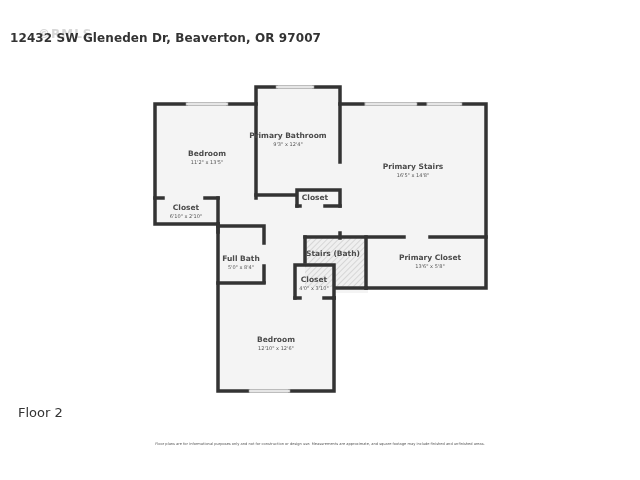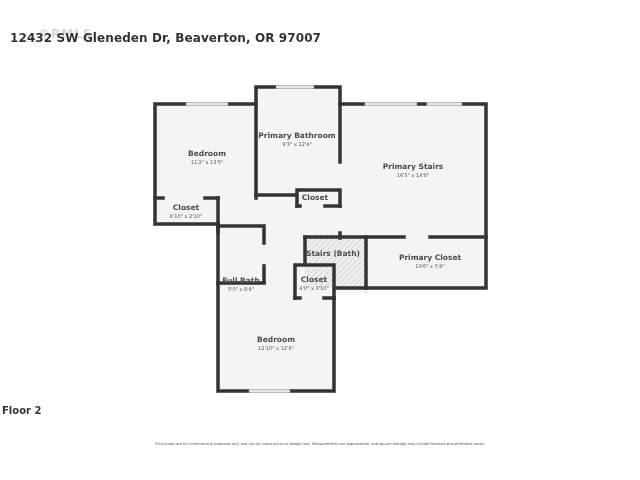--- a/index.html
+++ b/index.html
@@ -9,21 +9,21 @@
     }
     .address {
       position: absolute; left: 10px; top: 31px; font-size: 12px; font-weight: bold; color: #333;
       letter-spacing: 0.1px;
     }
     .watermark {
       position: absolute; left: 2px; top: 27px; font-size: 12px; color: rgba(140,140,140,0.35);
       font-weight: bold; letter-spacing: 1px; margin-left: 36px;
     }
     .floor-label {
-      position: absolute; left: 2px; top: 405px; font-size: 10px; font-weight: bold; color: #333;
+      position: absolute; left: 18px; top: 405px; font-size: 13px; font-weight: normal; color: #333;
     }
     .disclaimer {
       position: absolute; left: 0; width: 640px; top: 442px; text-align: center; font-size: 3.6px; color: #555;
     }
     svg.plan { position: absolute; left: 0; top: 0; }
     .room-label {
       position: absolute; text-align: center; transform: translate(-50%, -50%); white-space: nowrap;
     }
     .room-name { font-size: 7.5px; font-weight: bold; color: #4a4a4a; display: block; }
     .room-dim { font-size: 5px; color: #555; display: block; margin-top: 1px; }
@@ -101,39 +101,39 @@
 </svg>
 
 <div class="room-label" style="left:207px; top:157px;">
   <span class="room-name">Bedroom</span>
   <span class="room-dim">11'2" x 13'5"</span>
 </div>
 <div class="room-label" style="left:186px; top:211px;">
   <span class="room-name">Closet</span>
   <span class="room-dim">6'10" x 2'10"</span>
 </div>
-<div class="room-label" style="left:297px; top:139px;">
+<div class="room-label" style="left:288px; top:139px;">
   <span class="room-name">Primary Bathroom</span>
   <span class="room-dim">9'3" x 12'4"</span>
 </div>
 <div class="room-label" style="left:315px; top:197px;">
   <span class="room-name">Closet</span>
 </div>
 <div class="room-label" style="left:413px; top:170px;">
   <span class="room-name">Primary Stairs</span>
   <span class="room-dim">16'5" x 14'8"</span>
 </div>
 <div class="room-label" style="left:333px; top:253px;">
   <span class="room-name">Stairs (Bath)</span>
 </div>
 <div class="room-label" style="left:430px; top:261px;">
   <span class="room-name">Primary Closet</span>
   <span class="room-dim">13'6" x 5'8"</span>
 </div>
-<div class="room-label" style="left:241px; top:262px;margin-top:22px;">
+<div class="room-label" style="left:241px; top:262px;">
   <span class="room-name">Full Bath</span>
   <span class="room-dim">5'0" x 8'4"</span>
 </div>
 <div class="room-label" style="left:314px; top:283px;">
   <span class="room-name">Closet</span>
   <span class="room-dim">4'0" x 3'10"</span>
 </div>
 <div class="room-label" style="left:276px; top:343px;">
   <span class="room-name">Bedroom</span>
   <span class="room-dim">12'10" x 12'6"</span>

